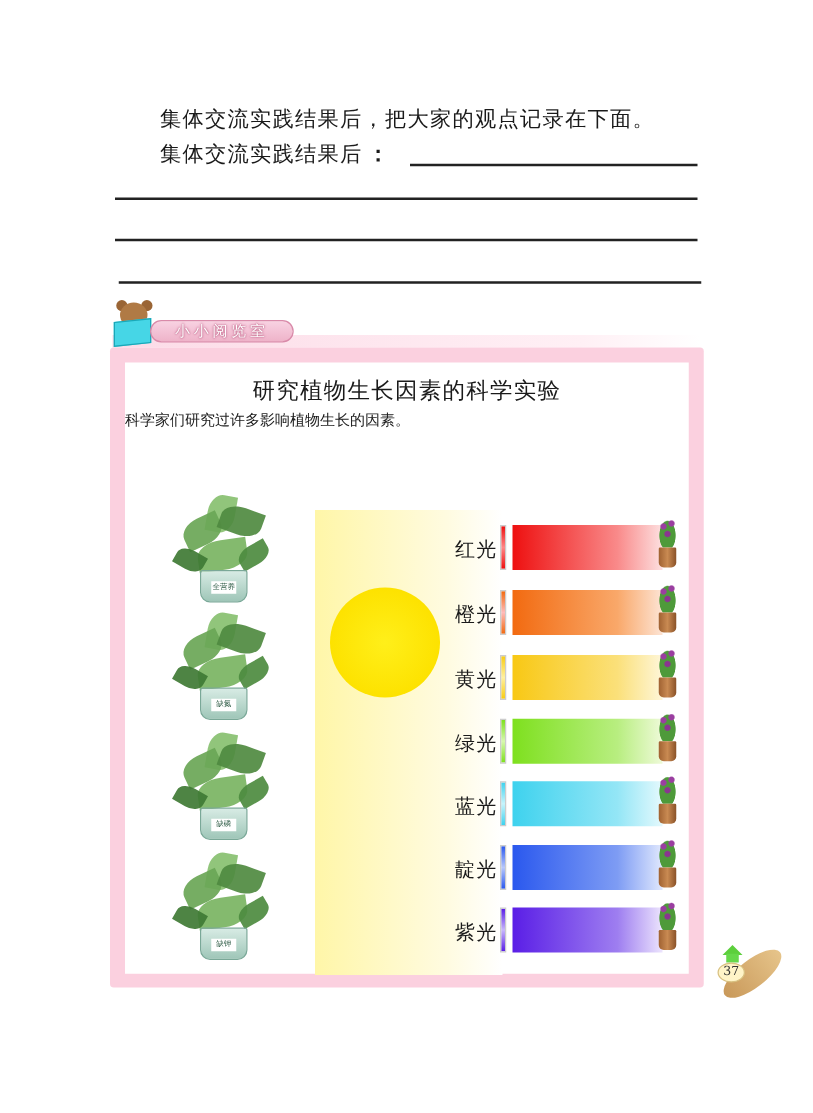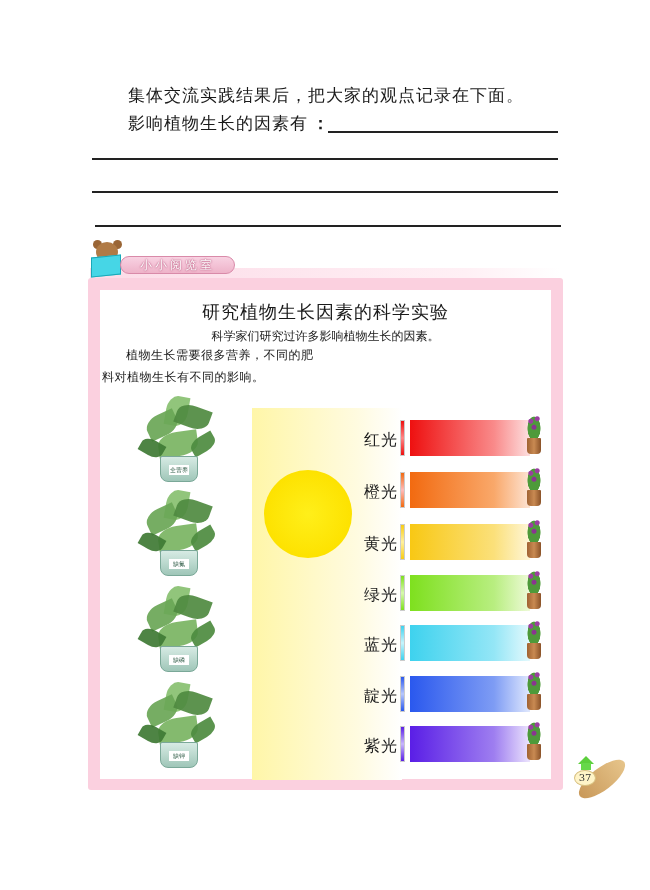--- a/index.html
+++ b/index.html
@@ -24,21 +24,21 @@
       text-shadow: 0 0 2px #b8557c, 0 0 1px #b8557c; }
     .banner-strip { position: absolute; left: 90px; top: 268px; width: 470px; height: 10px;
       background: linear-gradient(to right, #fcdbe7, #fff0f5 80%, #ffffff); }
 
     
     .panel { position: absolute; left: 88px; top: 278px; width: 475px; height: 512px;
       background: #fbd0df; border-radius: 3px; }
     .panel-inner { position: absolute; left: 12px; top: 12px; width: 451px; height: 489px; background: #ffffff; }
 
     .panel-title { position: absolute; left: 0; width: 100%; top: 10px; text-align: center; font-size: 18px; letter-spacing: 1px; }
-    .panel-subtitle { position: absolute; left: 0; width: 100%; top: 38px; text-align: center; font-size: 12px; }
+    .panel-subtitle { position: absolute; left: 0; width: 100%; top: 38px; font-size: 12px; }
     .para { position: absolute; font-size: 12px; line-height: 22px; letter-spacing: 0.5px; }
     .para.left { left: 2px; top: 54px; width: 215px; text-indent: 2em; }
     .para.right { left: 232px; top: 54px; width: 215px; text-indent: 2em; }
 
     
     .plant { position: absolute; left: 38px; width: 80px; height: 88px; }
     .leaf { position: absolute; background: #5f9a4c; border-radius: 50% 0 50% 0; opacity: 0.92; }
     .leaf.a { left: 8px; top: 18px; width: 32px; height: 22px; transform: rotate(-25deg); background: #6aa656; }
     .leaf.b { left: 38px; top: 10px; width: 34px; height: 22px; transform: rotate(20deg); background: #4f8a40; }
     .leaf.c { left: 20px; top: 36px; width: 40px; height: 24px; transform: rotate(-8deg); background: #79b462; }
@@ -78,42 +78,41 @@
       font-family: "DejaVu Serif", serif; font-size: 10px; text-align: center; line-height: 14px; color: #333; }
     .page-house { position: absolute; left: 578px; top: 756px; width: 0; height: 0;
       border-left: 8px solid transparent; border-right: 8px solid transparent; border-bottom: 8px solid #5ccf3c; }
     .page-house-body { position: absolute; left: 581px; top: 763px; width: 10px; height: 7px; background: #66d84a; }
   </style>
 </head>
 <body>
 
 <div class="intro-line l1">集体交流实践结果后，把大家的观点记录在下面。</div>
 <div class="intro-line l2">
-  <span>影响植物生长的因素有</span><span class="colon">：</span>
+  <span>集体交流实践结果后</span><span class="colon">：</span>
 </div>
 
 <div class="fill-line" style="left:328px; top:131px; width:230px;"></div>
 <div class="fill-line" style="left:92px; top:158px; width:466px;"></div>
 <div class="fill-line" style="left:92px; top:191px; width:466px;"></div>
 <div class="fill-line" style="left:95px; top:225px; width:466px;"></div>
 
 <div class="banner-strip"></div>
 <div class="banner">
   <div class="bear-ear l"></div>
   <div class="bear-ear r"></div>
   <div class="bear-head"></div>
   <div class="bear-book"></div>
   <div class="banner-pill">小小阅览室</div>
 </div>
 
 <div class="panel">
   <div class="panel-inner">
     <div class="panel-title">研究植物生长因素的科学实验</div>
     <div class="panel-subtitle">科学家们研究过许多影响植物生长的因素。</div>
-    <div class="para left">植物生长需要很多营养，不同的肥料对植物生长有不同的影响。</div>
 
     <div class="plant" style="top:106px;">
       <div class="leaf f"></div>
         <div class="leaf a"></div>
         <div class="leaf b"></div>
         <div class="leaf c"></div>
         <div class="leaf d"></div>
         <div class="leaf e"></div>
       <div class="pot">
           <div class="pot-label">全营养</div>

